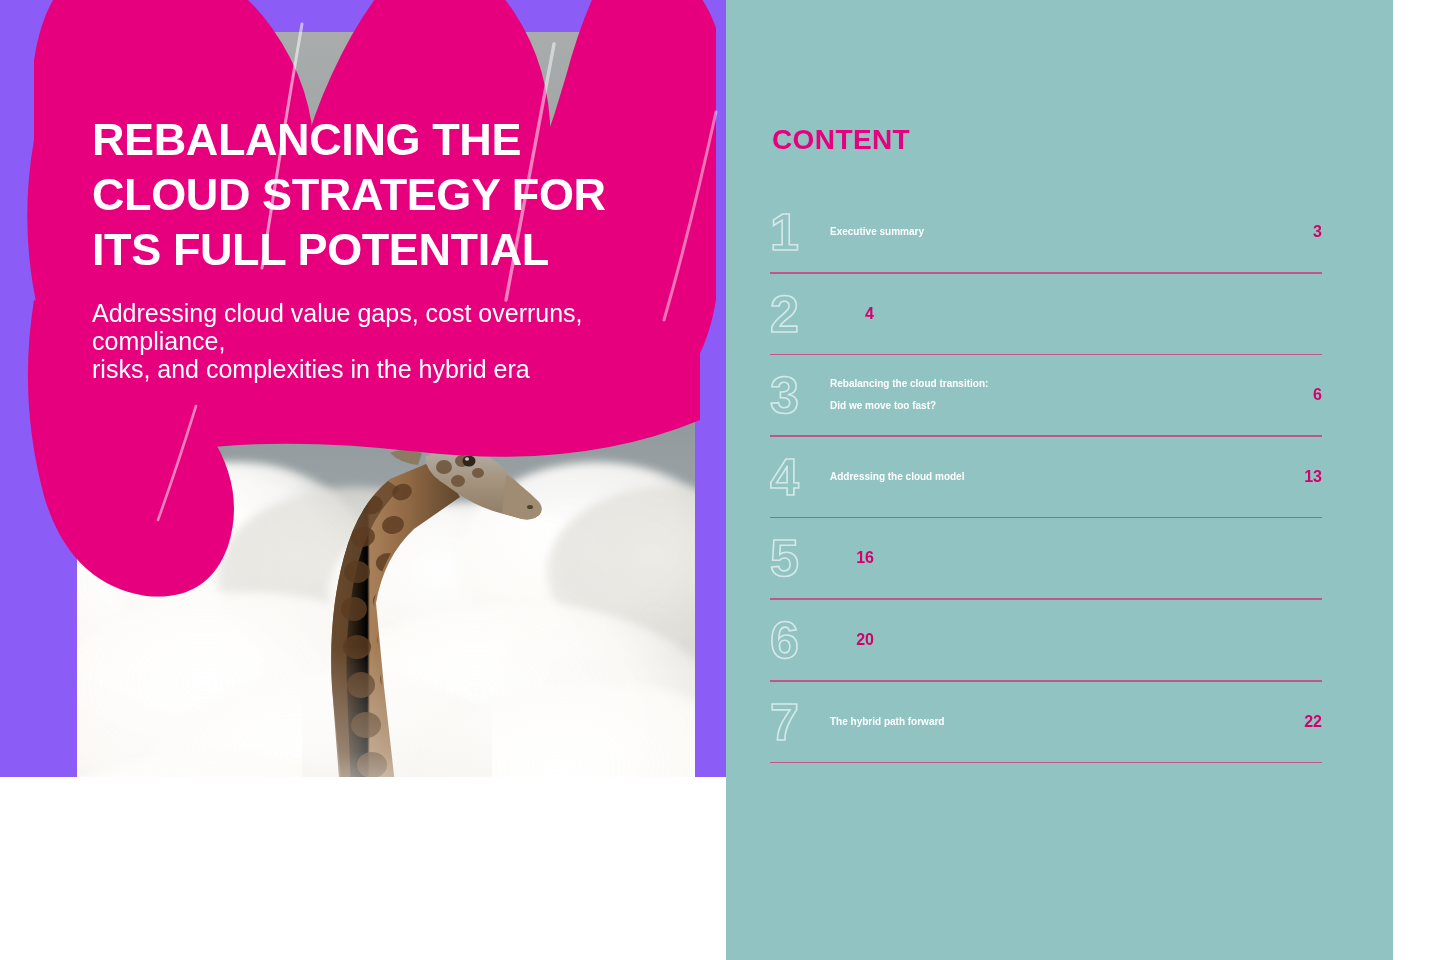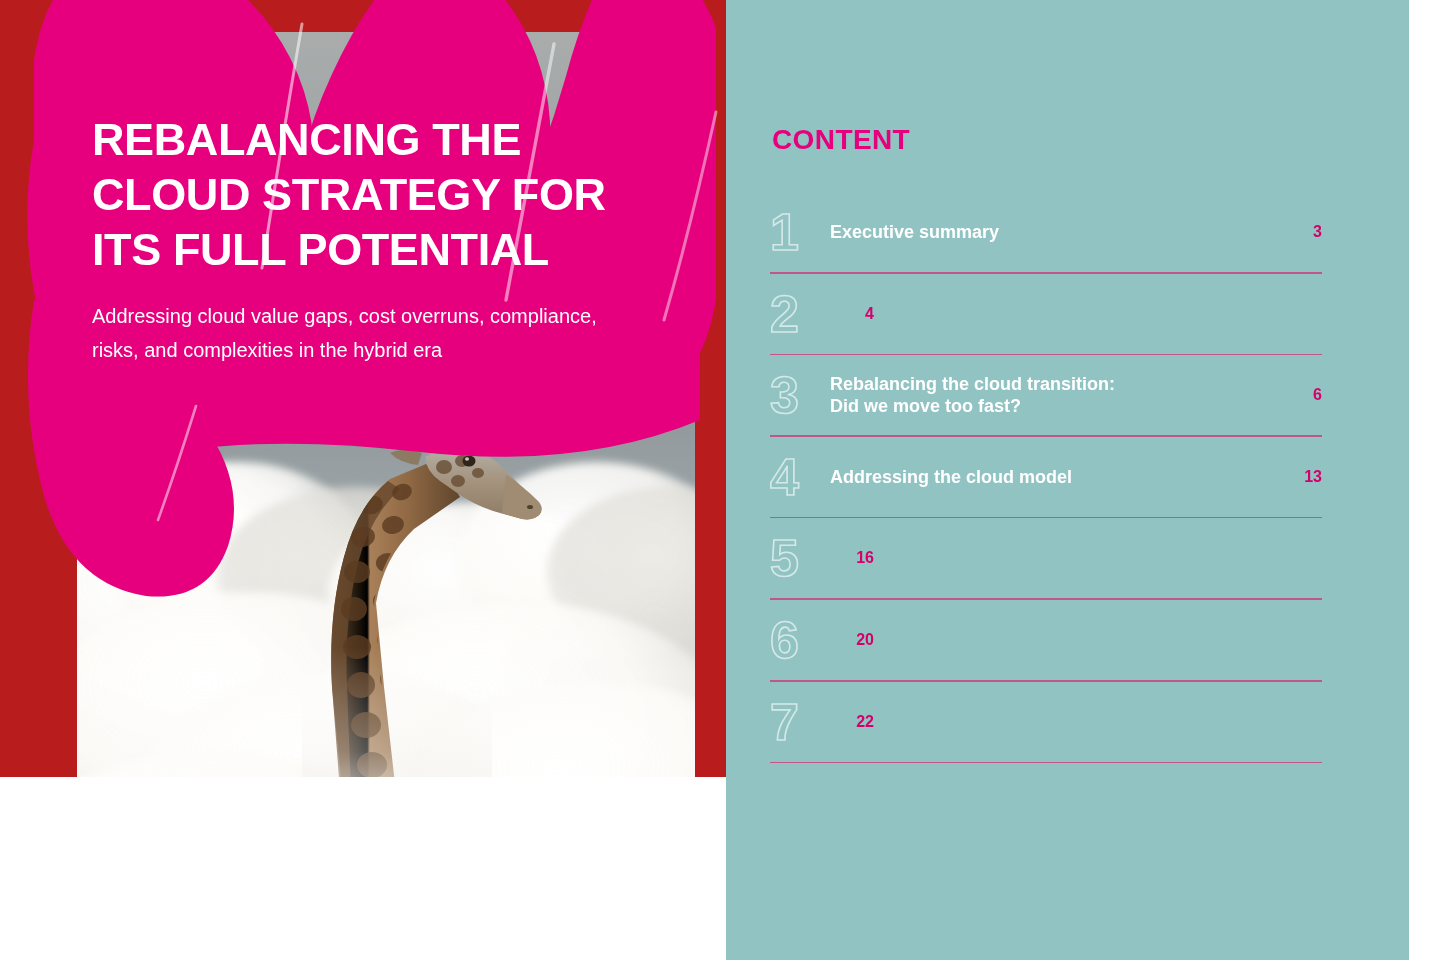--- a/index.html
+++ b/index.html
@@ -22,21 +22,21 @@
   }
 
   
   #cover {
     position: absolute;
     left: 0;
     top: 0;
     width: 726px;
     height: 777px;
     overflow: hidden;
-    background: #b91c1c;
+    background: #8b5cf6;
   }
 
   
   #photo-frame {
     position: absolute;
     left: 77px;
     top: 32px;
     width: 618px;
     height: 893px;
     overflow: hidden;
@@ -93,22 +93,22 @@
     line-height: 55px;
     font-weight: 700;
     color: #ffffff;
     letter-spacing: -0.4px;
     margin: 0;
     white-space: pre-line;
     text-transform: uppercase;
   }
   #cover-subtitle {
     margin: 22px 0 0 0;
-    font-size: 20px;
-    line-height: 34px;
+    font-size: 25px;
+    line-height: 28px;
     font-weight: 400;
     color: #ffffff;
     white-space: pre-line;
   }
 
   
   #logo-wrap {
     position: absolute;
     left: 396px;
     top: 793px;
@@ -165,21 +165,20 @@
   }
 
   
   #toc-panel {
     position: absolute;
     left: 726px;
     top: 0;
     width: 667px;
     height: 960px;
     background: #92c3c3;
-    padding-left: 16px;
   }
   #toc-heading {
     position: absolute;
     left: 46px;
     top: 124px;
     font-size: 28px;
     font-weight: 700;
     color: #e6007e;
     letter-spacing: 0.4px;
     text-transform: uppercase;
@@ -204,21 +203,21 @@
     font-size: 52px;
     font-weight: 700;
     line-height: 1;
     color: transparent;
     -webkit-text-stroke: 1.6px rgba(255,255,255,0.62);
     text-align: left;
     user-select: none;
   }
   .toc-label {
     flex: 1 1 auto;
-    font-size: 18px;
+    font-size: 10px;
     line-height: 22px;
     font-weight: 700;
     color: #ffffff;
     white-space: pre-line;
     padding-left: 2px;
   }
   .toc-page {
     flex: 0 0 46px;
     text-align: right;
     font-size: 16px;
@@ -403,19 +402,20 @@
           <div class="toc-page">16</div>
         </div>
         <div class="toc-rule"></div>
         <div class="toc-item">
           <div class="toc-num">6</div>
           <div class="toc-page">20</div>
         </div>
         <div class="toc-rule"></div>
         <div class="toc-item">
           <div class="toc-num">7</div>
+          <div class="toc-label">The hybrid path forward</div>
           <div class="toc-page">22</div>
         </div>
         <div class="toc-rule"></div>
       </div>
   </div>
 
 </div>
 
 </body></html>

